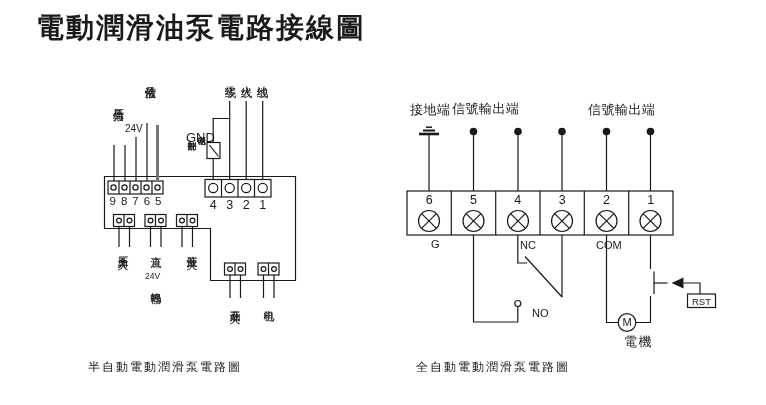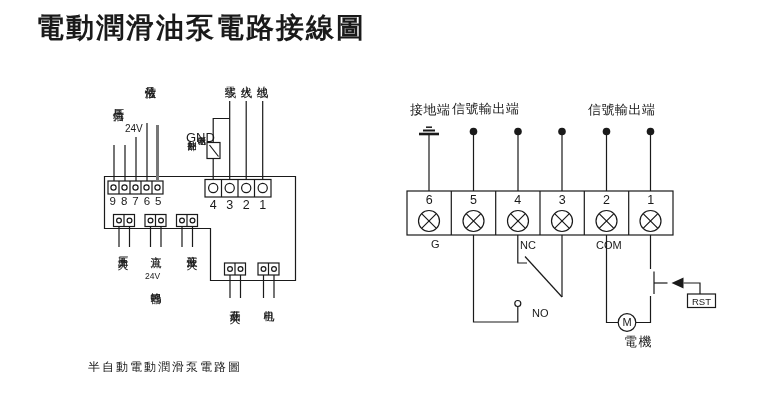--- a/index.html
+++ b/index.html
@@ -204,14 +204,15 @@
 
   <div class="abs fs11" style="left:431px;top:239px;">G</div>
   <div class="abs fs11" style="left:520px;top:240px;">NC</div>
   <div class="abs fs11" style="left:564px;top:240px;padding-left:32px;">COM</div>
   <div class="abs fs11" style="left:523px;top:308px;margin-left:9px;">NO</div>
   <div class="abs" style="left:688px;top:297px;width:27px;text-align:center;font-size:9.5px;">RST</div>
   <div class="abs" style="left:620px;top:317px;width:14px;text-align:center;font-size:11px;font-weight:500;">M</div>
   <div class="abs fs13" style="left:624px;top:335px;letter-spacing:1.5px;">電機</div>
 
   <div id="cap-left" class="abs caption">半自動電動潤滑泵電路圖</div>
+  <div id="cap-right" class="abs caption">全自動電動潤滑泵電路圖</div>
 
 </div>
 
 </body></html>

